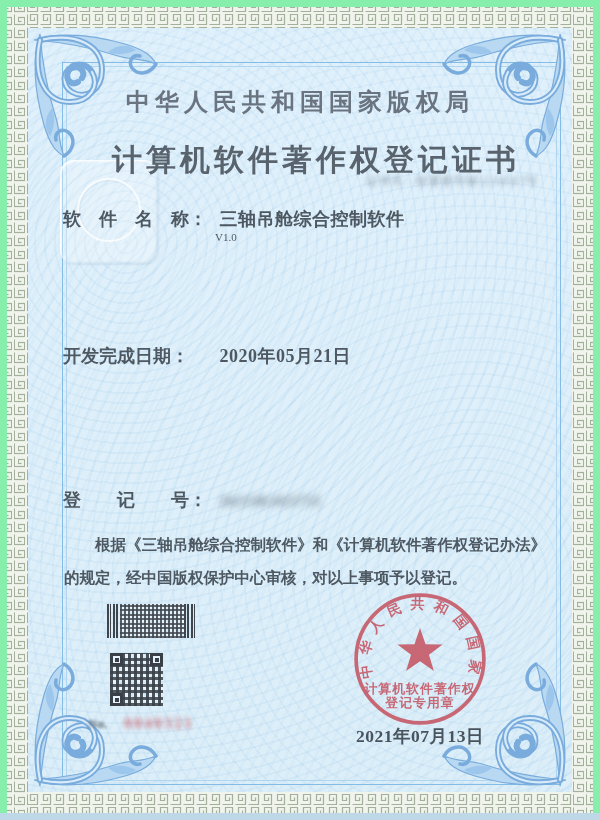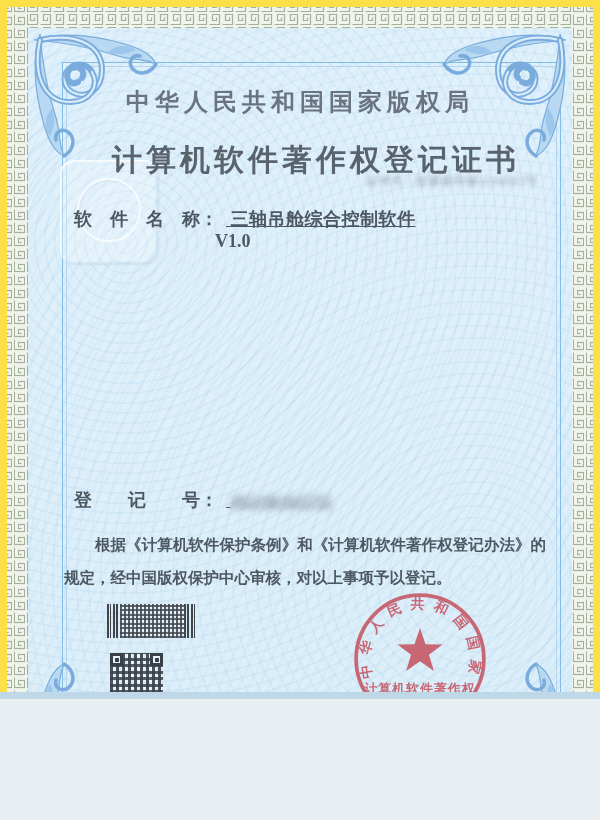--- a/index.html
+++ b/index.html
@@ -1,18 +1,18 @@
 <!DOCTYPE html>
 <html><head>
 <meta charset="utf-8">
 <style>
   html,body{margin:0;padding:0;background:#e8eef2;}
   .page{
-    position:relative;width:600px;height:699px;overflow:hidden;
-    background:#fde047;
+    position:relative;width:600px;height:820px;overflow:hidden;
+    background:#86efac;
     font-family:"Liberation Serif","DejaVu Serif",serif;
   }
   
   .blue-area{
     position:absolute;left:28px;top:28px;width:544px;height:765px;
     background:
       repeating-radial-gradient(circle at 18% 28%, rgba(125,180,225,0.10) 0 2px, rgba(255,255,255,0) 2px 10px),
       repeating-radial-gradient(circle at 82% 72%, rgba(125,180,225,0.09) 0 2px, rgba(255,255,255,0) 2px 12px),
       repeating-linear-gradient(115deg, rgba(160,205,240,0.10) 0 3px, rgba(255,255,255,0) 3px 9px),
       linear-gradient(#e1f1fb,#dceef8);
@@ -38,25 +38,25 @@
   }
   .cert-title{
     position:absolute;left:0;top:124px;width:600px;text-align:center;
     font-size:30px;font-weight:bold;color:#59636e;letter-spacing:4px;margin:16px;
   }
   .cert-no{
     position:absolute;left:366px;top:174px;width:185px;
     font-size:11.5px;color:#8c9aa6;letter-spacing:1px;
     filter:blur(2.5px);
   }
-  .row{position:absolute;left:74px;font-size:18px;font-weight:bold;color:#4d5862;white-space:nowrap;text-decoration:underline;}
+  .row{position:absolute;left:63px;font-size:18px;font-weight:bold;color:#4d5862;white-space:nowrap;}
   .row .lab{display:inline-block;min-width:152px;}
   .row .val{letter-spacing:0.5px;}
   .val-blur{filter:blur(3px);color:#7d8b96;font-size:14px;letter-spacing:1px;}
-  .version{position:absolute;left:215px;top:231px;font-size:18px;font-weight:bold;color:#4d5862;}
+  .version{position:absolute;left:215px;top:231px;font-size:11px;font-weight:normal;color:#4d5862;}
   .statement{
     position:absolute;left:64px;top:528px;width:482px;margin:0;
     font-size:15.5px;font-weight:bold;color:#4d5862;line-height:33px;
     text-indent:2em;text-align:justify;
   }
   
   .barcode{position:absolute;left:107px;top:604px;width:90px;height:34px;display:flex;}
   .barcode .bars{width:13px;height:100%;
     background:repeating-linear-gradient(90deg,#3f454c 0 2px,rgba(255,255,255,0) 2px 3px,#3f454c 3px 4.5px,rgba(255,255,255,0) 4.5px 6.5px);}
   .barcode .noise{flex:1;height:100%;
@@ -133,30 +133,34 @@
   <h2 class="cert-title">计算机软件著作权登记证书</h2>
   <div class="cert-no">证书号：软著登字第1234567号</div>
 
   <div class="row" style="top:207px">
     <span class="lab">软　件　名　称：</span>
     <span class="val">三轴吊舱综合控制软件</span>
   </div>
   <div class="version">V1.0</div>
 
 
+  <div class="row" style="top:344px">
+    <span class="lab">开发完成日期：</span>
+    <span class="val">2020年05月21日</span>
+  </div>
 
 
 
 
   <div class="row" style="top:488px">
     <span class="lab">登　　记　　号：</span>
     <span class="val val-blur">2021SR1025755</span>
   </div>
 
-  <p class="statement">根据《计算机软件保护条例》和《计算机软件著作权登记办法》的规定，经中国版权保护中心审核，对以上事项予以登记。</p>
+  <p class="statement">根据《三轴吊舱综合控制软件》和《计算机软件著作权登记办法》的规定，经中国版权保护中心审核，对以上事项予以登记。</p>
 
   <div class="barcode">
     <div class="bars"></div>
     <div class="noise"></div>
     <div class="bars"></div>
   </div>
 
   <div class="qr">
     <div class="f tl"></div>
     <div class="f tr"></div>
@@ -176,15 +180,16 @@
       <circle cx="66" cy="66" r="62" fill="none" stroke="#c5515f" stroke-width="3.6"></circle>
       <text font-size="13.5" font-weight="bold" style="letter-spacing:8px" font-family="Liberation Serif, DejaVu Serif, serif">
         <textPath href="#sealArc" startOffset="3">中华人民共和国国家版权局</textPath>
       </text>
       <polygon points="66,36 71.4,51.6 87.9,51.9 74.7,61.8 79.5,77.6 66,68.2 52.5,77.6 57.3,61.8 44.1,51.9 60.6,51.6"></polygon>
       <text x="66" y="99" text-anchor="middle" font-size="12.5" font-weight="bold" style="letter-spacing:1px" font-family="Liberation Serif, DejaVu Serif, serif">计算机软件著作权</text>
       <text x="66" y="113" text-anchor="middle" font-size="12.5" font-weight="bold" style="letter-spacing:1px" font-family="Liberation Serif, DejaVu Serif, serif">登记专用章</text>
     </g>
   </svg>
 
+  <div class="issue-date">2021年07月13日</div>
 
   <div class="bottom-strip"></div>
 </div>
 
 </body></html>

